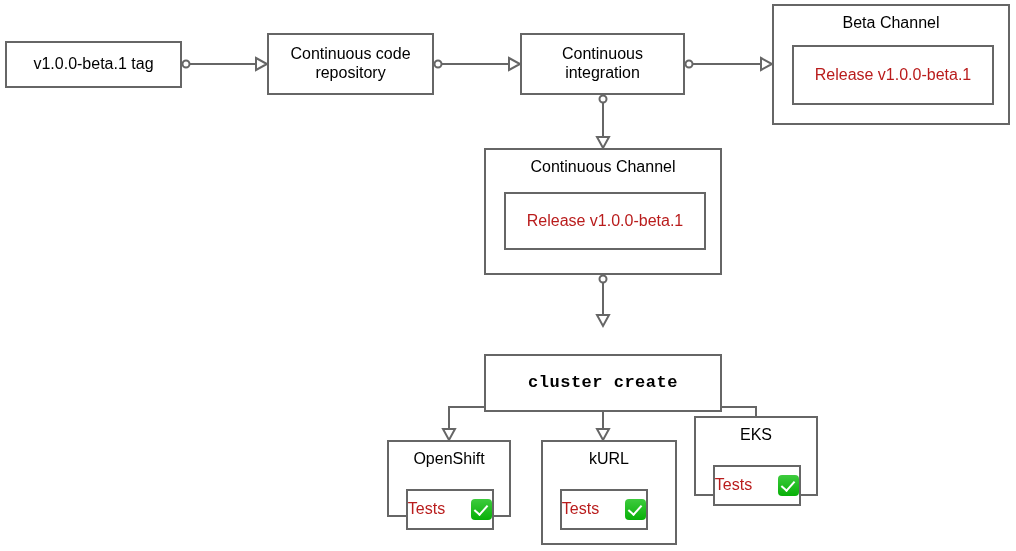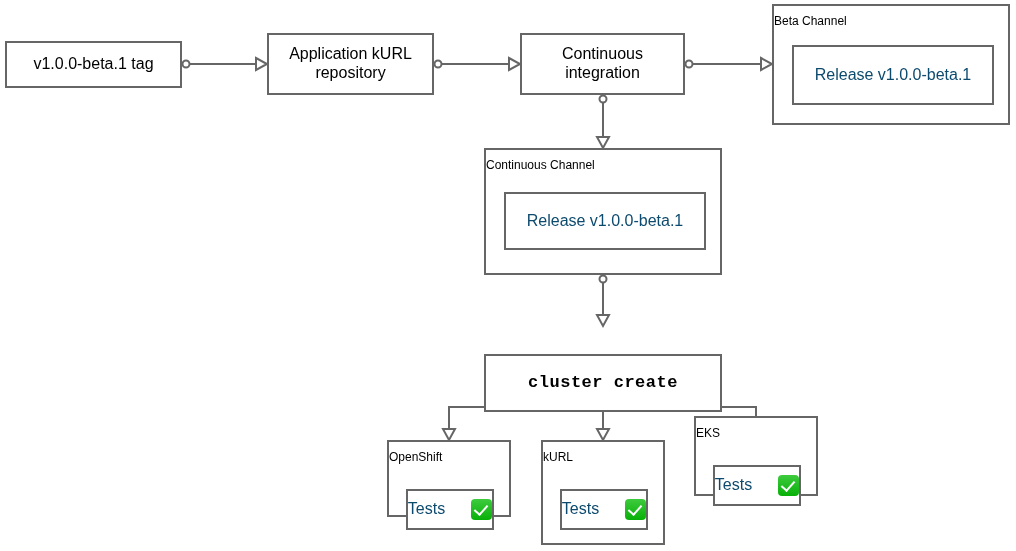--- a/index.html
+++ b/index.html
@@ -41,34 +41,34 @@
   
   .container {
     display: block;
     padding: 0;
   }
   .container > .container-label {
     position: absolute;
     left: 0;
     right: 0;
     top: 8px;
-    text-align: left;
-    font-size: 12px;
+    text-align: center;
+    font-size: 16px;
     color: #000000;
   }
   .inner-box {
     position: absolute;
     box-sizing: border-box;
     border: 2px solid #666666;
     background: #ffffff;
     display: flex;
     align-items: center;
     justify-content: center;
     font-size: 16px;
-    color: #0c4a6e;
+    color: #b91c1c;
   }
   .tests-inner {
     gap: 26px;
   }
   .check {
     display: inline-block;
     width: 21px;
     height: 21px;
     border-radius: 4px;
     background: linear-gradient(#3ecb3e, #07b007);
@@ -160,21 +160,21 @@
       <polyline class="edge-line" points="603,407 756,407 756,429"></polyline>
       <polygon class="edge-head" points="750,429 762,429 756,440"></polygon>
     </g>
   </svg>
 
   <div class="node" style="left:5px; top:41px; width:177px; height:47px;">
     <span>v1.0.0-beta.1 tag</span>
   </div>
 
   <div class="node" style="left:267px; top:33px; width:167px; height:62px; padding:0 14px;">
-    <span>Application kURL repository</span>
+    <span>Continuous code repository</span>
   </div>
 
   <div class="node" style="left:520px; top:33px; width:165px; height:62px; padding:0 14px;">
     <span>Continuous integration</span>
   </div>
 
   <div class="node container" style="left:772px; top:4px; width:238px; height:121px;">
     <div class="container-label">Beta Channel</div>
     <div class="inner-box" style="left:18px; top:39px; width:202px; height:60px;">
       <span>Release v1.0.0-beta.1</span>
@@ -193,21 +193,21 @@
   </div>
 
   <div class="node container" style="left:387px; top:440px; width:124px; height:77px;">
     <div class="container-label">OpenShift</div>
     <div class="inner-box tests-inner" style="left:17px; top:47px; width:88px; height:41px;">
       <span>Tests</span>
       <span class="check"></span>
     </div>
   </div>
 
-  <div class="node container" style="left:541px; top:440px; width:124px; height:105px;">
+  <div class="node container" style="left:541px; top:440px; width:136px; height:105px;">
     <div class="container-label">kURL</div>
     <div class="inner-box tests-inner" style="left:17px; top:47px; width:88px; height:41px;">
       <span>Tests</span>
       <span class="check"></span>
     </div>
   </div>
 
   <div class="node container" style="left:694px; top:416px; width:124px; height:80px;">
     <div class="container-label">EKS</div>
     <div class="inner-box tests-inner" style="left:17px; top:47px; width:88px; height:41px;">

